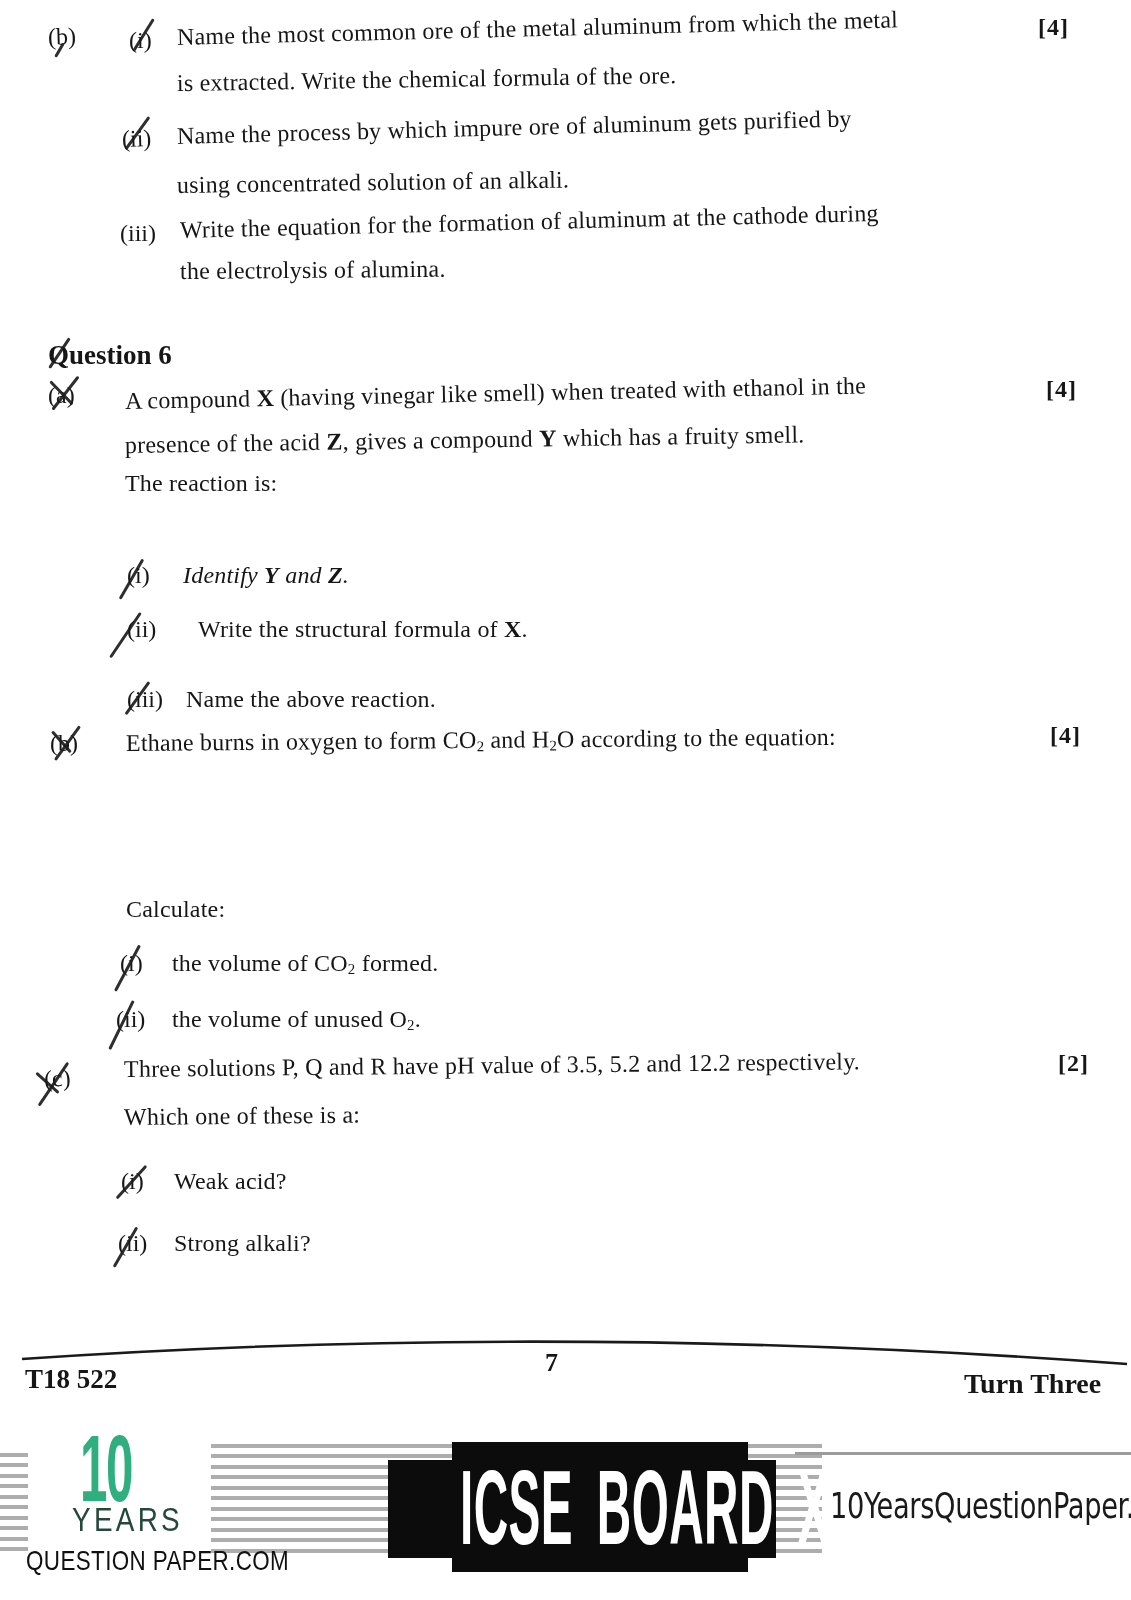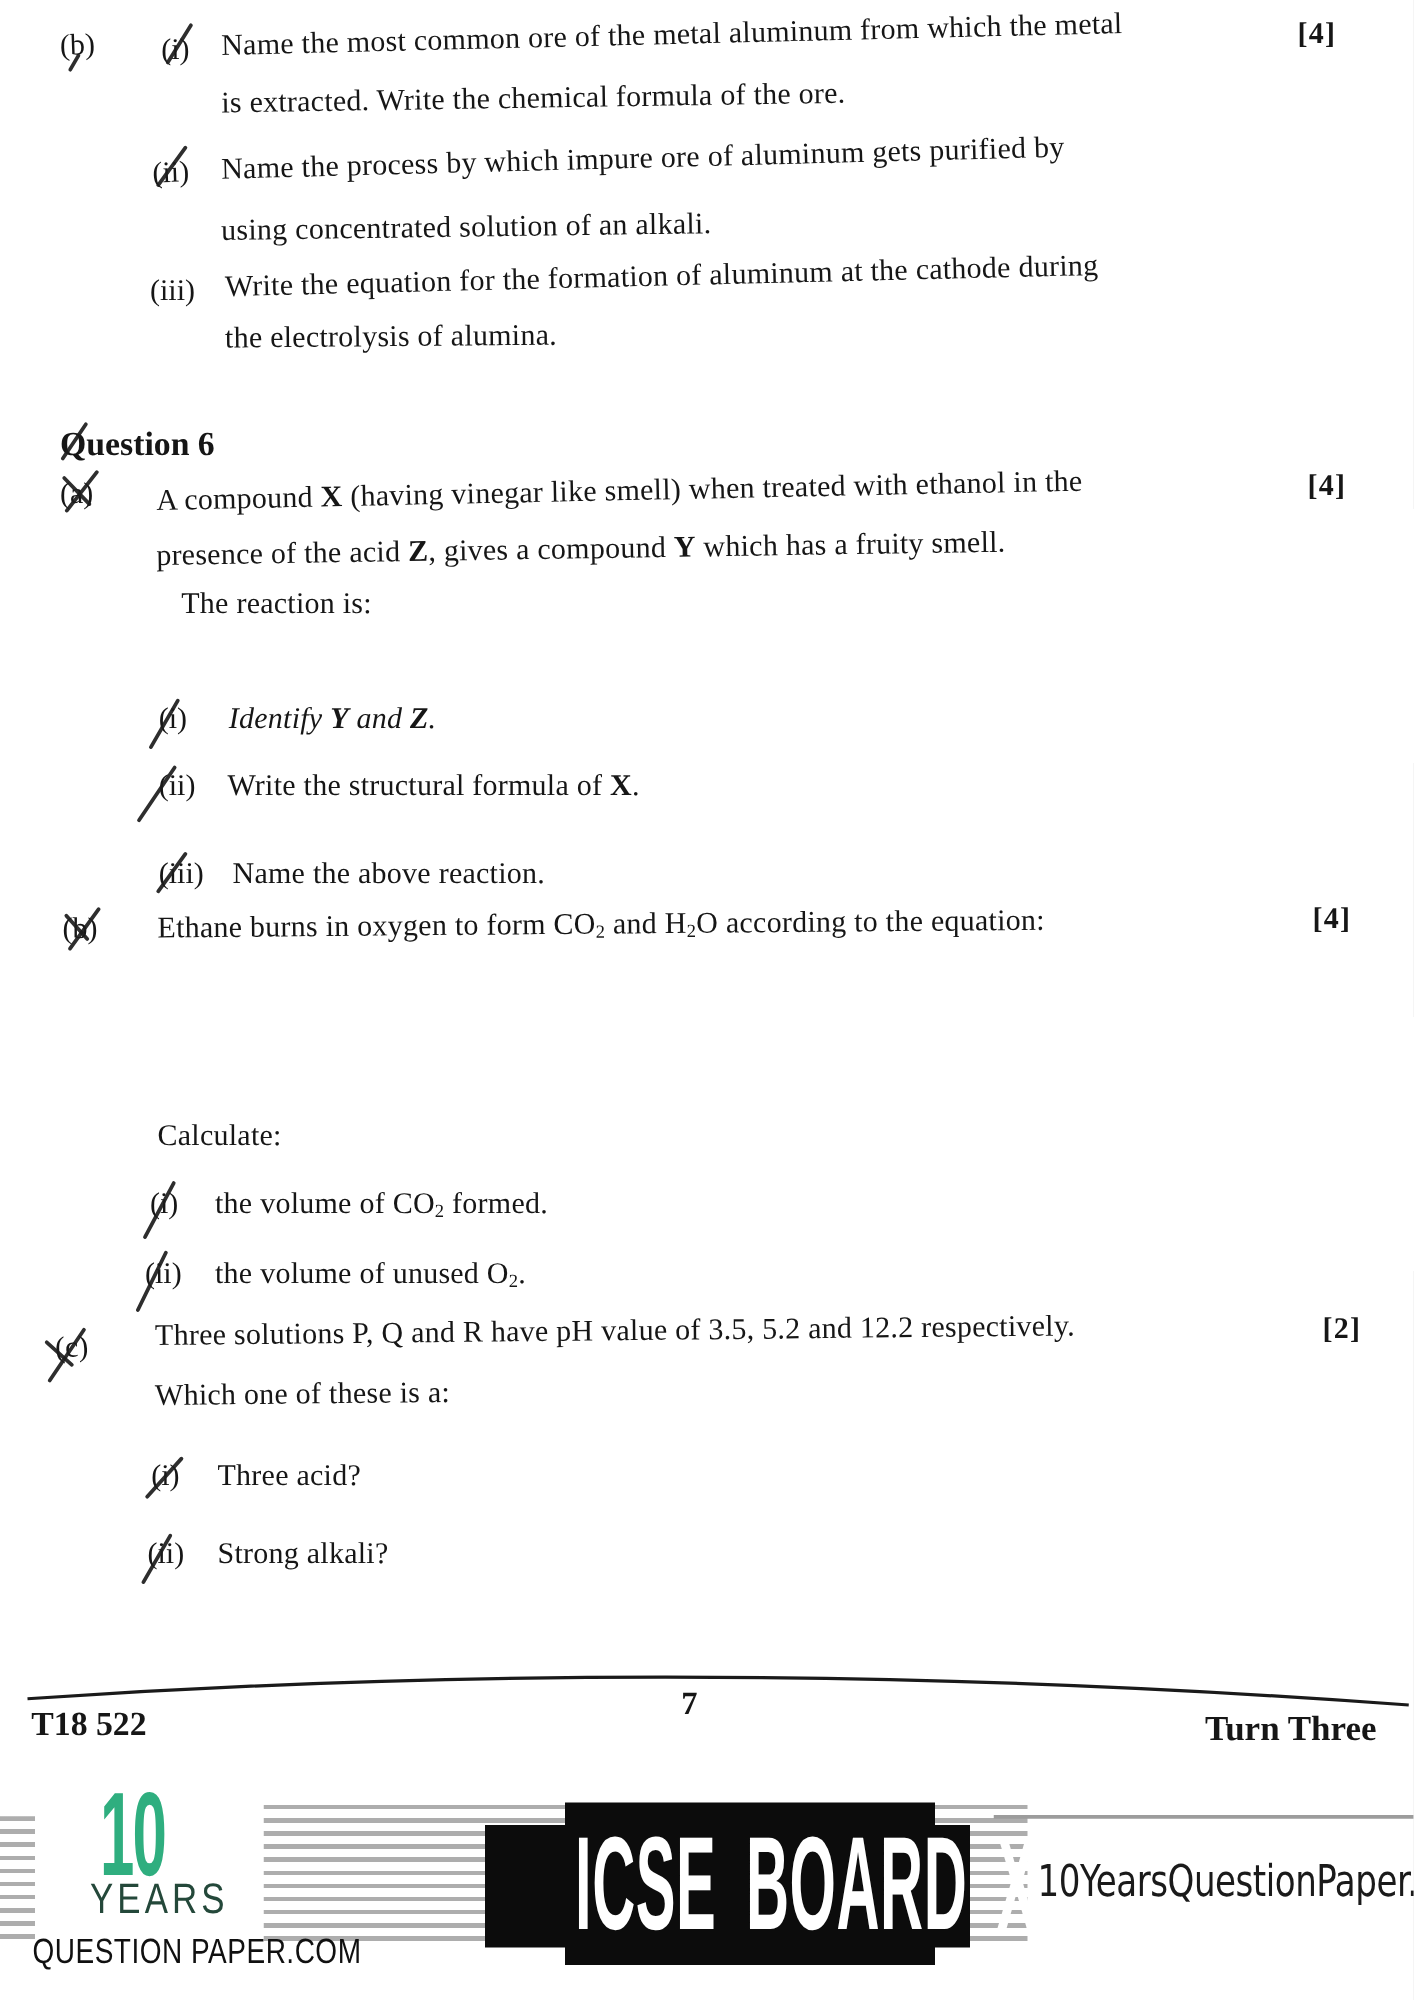--- a/index.html
+++ b/index.html
@@ -91,46 +91,46 @@
   <div class="lbl" style="left:120px; top:220px;">(iii)</div>
   <div class="line" style="left:180px; top:217px; transform:rotate(-1.4deg);">Write the equation for the formation of aluminum at the cathode during</div>
   <div class="line" style="left:180px; top:258px; transform:rotate(-0.5deg);">the electrolysis of alumina.</div>
 
   <div class="heading" style="left:48px; top:340px;">Question 6</div>
 
   <div class="lbl" style="left:48px; top:382px;">(a)</div>
   <div class="mark" style="left:1046px; top:376px;">[4]</div>
   <div class="line" style="left:125px; top:388px; transform:rotate(-1.2deg);">A compound <b>X</b> (having vinegar like smell) when treated with ethanol in the</div>
   <div class="line" style="left:125px; top:432px; transform:rotate(-0.9deg);">presence of the acid <b>Z</b>, gives a compound <b>Y</b> which has a fruity smell.</div>
-  <div class="line" style="left:125px; top:470px;margin-left:20px;">The reaction is:</div>
+  <div class="line" style="left:125px; top:470px;">The reaction is:</div>
 
 
   <div class="lbl" style="left:127px; top:562px;">(i)</div>
   <div class="line" style="left:183px; top:562px;font-style:italic;">Identify <b>Y</b> and <b>Z</b>.</div>
   <div class="lbl" style="left:127px; top:616px;">(ii)</div>
-  <div class="line" style="left:182px; top:616px;text-align:center;">Write the structural formula of <b>X</b>.</div>
+  <div class="line" style="left:198px; top:616px;text-align:center;">Write the structural formula of <b>X</b>.</div>
   <div class="lbl" style="left:127px; top:686px;">(iii)</div>
   <div class="line" style="left:186px; top:686px;">Name the above reaction.</div>
 
   <div class="lbl" style="left:50px; top:730px;">(b)</div>
   <div class="mark" style="left:1050px; top:722px;">[4]</div>
   <div class="line" style="left:126px; top:730px; transform:rotate(-0.5deg);">Ethane burns in oxygen to form CO<sub>2</sub> and H<sub>2</sub>O according to the equation:</div>
   <div class="line" style="left:126px; top:896px;">Calculate:</div>
 
   <div class="lbl" style="left:120px; top:950px;">(i)</div>
   <div class="line" style="left:172px; top:950px;">the volume of CO<sub>2</sub> formed.</div>
   <div class="lbl" style="left:116px; top:1006px;">(ii)</div>
   <div class="line" style="left:172px; top:1006px;">the volume of unused O<sub>2</sub>.</div>
 
   <div class="lbl" style="left:44px; top:1066px; transform:rotate(-3deg);">(c)</div>
   <div class="mark" style="left:1058px; top:1050px;">[2]</div>
   <div class="line" style="left:124px; top:1056px; transform:rotate(-0.6deg);">Three solutions P, Q and R have pH value of 3.5, 5.2 and 12.2 respectively.</div>
   <div class="line" style="left:124px; top:1104px; transform:rotate(-0.6deg);">Which one of these is a:</div>
   <div class="lbl" style="left:121px; top:1168px;">(i)</div>
-  <div class="line" style="left:174px; top:1168px;">Three acid?</div>
+  <div class="line" style="left:174px; top:1168px;">Weak acid?</div>
   <div class="lbl" style="left:118px; top:1230px;">(ii)</div>
   <div class="line" style="left:174px; top:1230px;">Strong alkali?</div>
 
   <div class="stroke" style="left:58px;  top:42px;   height:16px; transform:rotate(30deg);"></div>
   <div class="stroke" style="left:142px; top:16px;  height:38px; transform:rotate(32deg);"></div>
   <div class="stroke" style="left:136px; top:113px; height:40px; transform:rotate(36deg);"></div>
   <div class="stroke" style="left:58px;  top:335px; height:36px; transform:rotate(34deg);"></div>
   <div class="stroke" style="left:64px;  top:372px; height:42px; transform:rotate(38deg);"></div>
   <div class="stroke" style="left:60px;  top:377px; height:32px; transform:rotate(-44deg);"></div>
   <div class="stroke" style="left:130px; top:556px; height:46px; transform:rotate(30deg);"></div>

